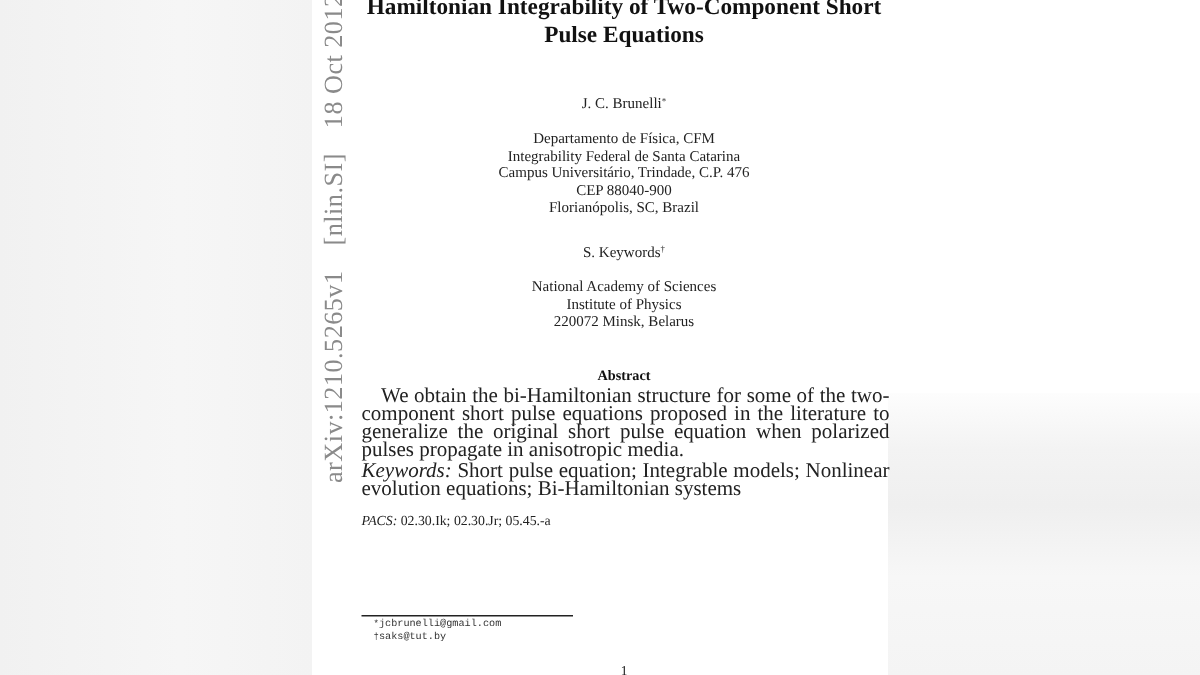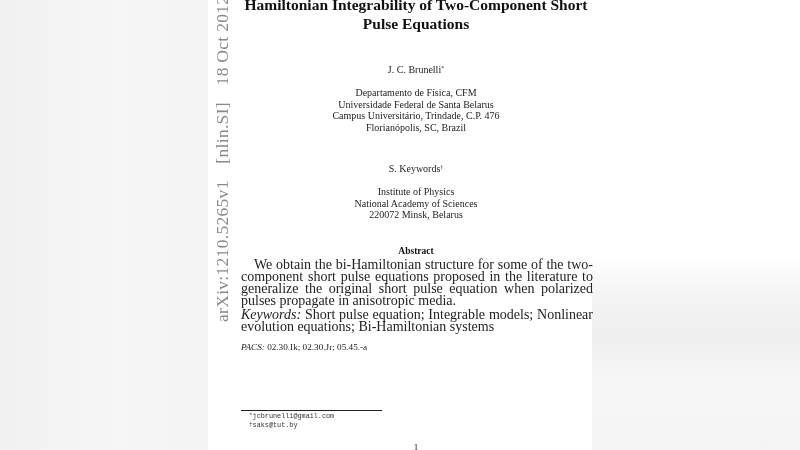--- a/index.html
+++ b/index.html
@@ -107,31 +107,32 @@
   <div class="title">
     <div>Hamiltonian Integrability of Two-Component Short</div>
     <div>Pulse Equations</div>
   </div>
 
   <div class="center-block author">
     <span>J. C. Brunelli</span><sup>*</sup>
   </div>
   <div class="center-block affil1">
     <div>Departamento de Física, CFM</div>
-    <div>Universidade Federal de Santa Belarus</div>
+    <div>Integrability Federal de Santa Catarina</div>
     <div>Campus Universitário, Trindade, C.P. 476</div>
+    <div>CEP 88040-900</div>
     <div>Florianópolis, SC, Brazil</div>
   </div>
 
   <div class="center-block author2">
     <span>S. Keywords</span><sup>†</sup>
   </div>
   <div class="center-block affil2">
+    <div>National Academy of Sciences</div>
     <div>Institute of Physics</div>
-    <div>National Academy of Sciences</div>
     <div>220072 Minsk, Belarus</div>
   </div>
 
   <div class="abstract-heading">Abstract</div>
   <div class="abstract-body">We obtain the bi-Hamiltonian structure for some of the two-component short pulse equations proposed in the literature to generalize the original short pulse equation when polarized pulses propagate in anisotropic media.</div>
 
   <div class="pacs">
     <span class="italic">PACS:</span><span> 02.30.Ik; 02.30.Jr; 05.45.-a</span>
   </div>
 

